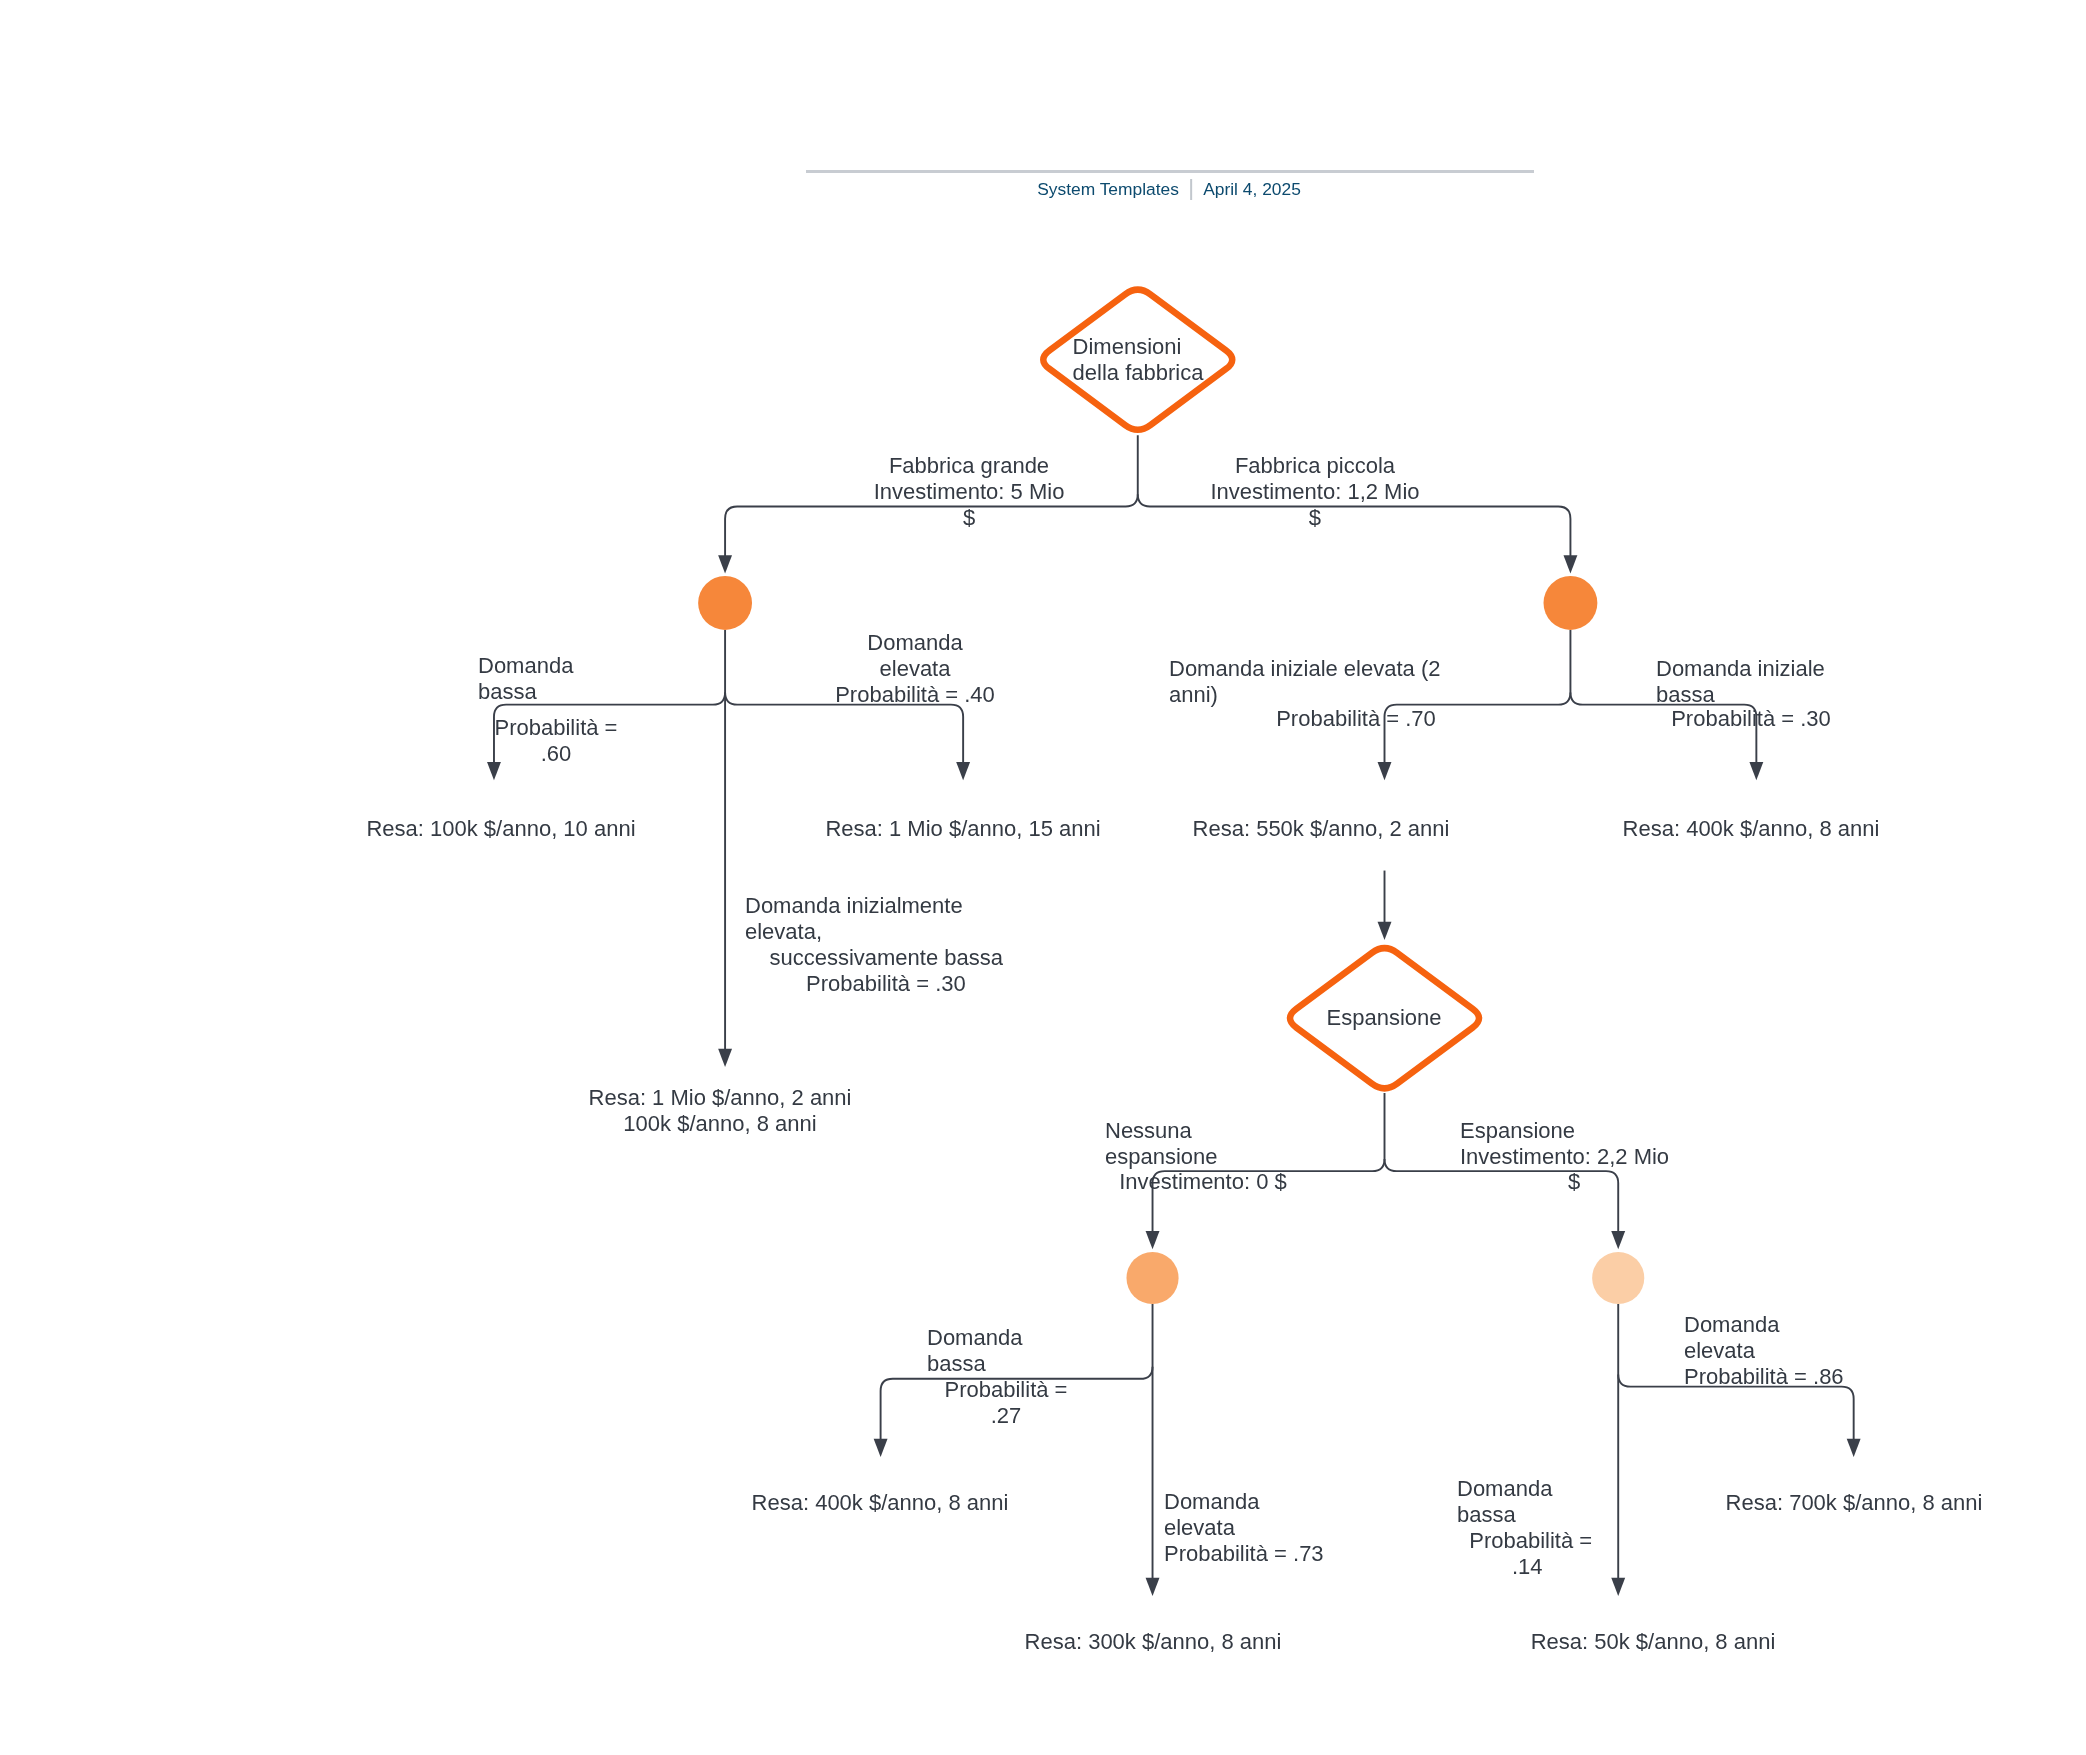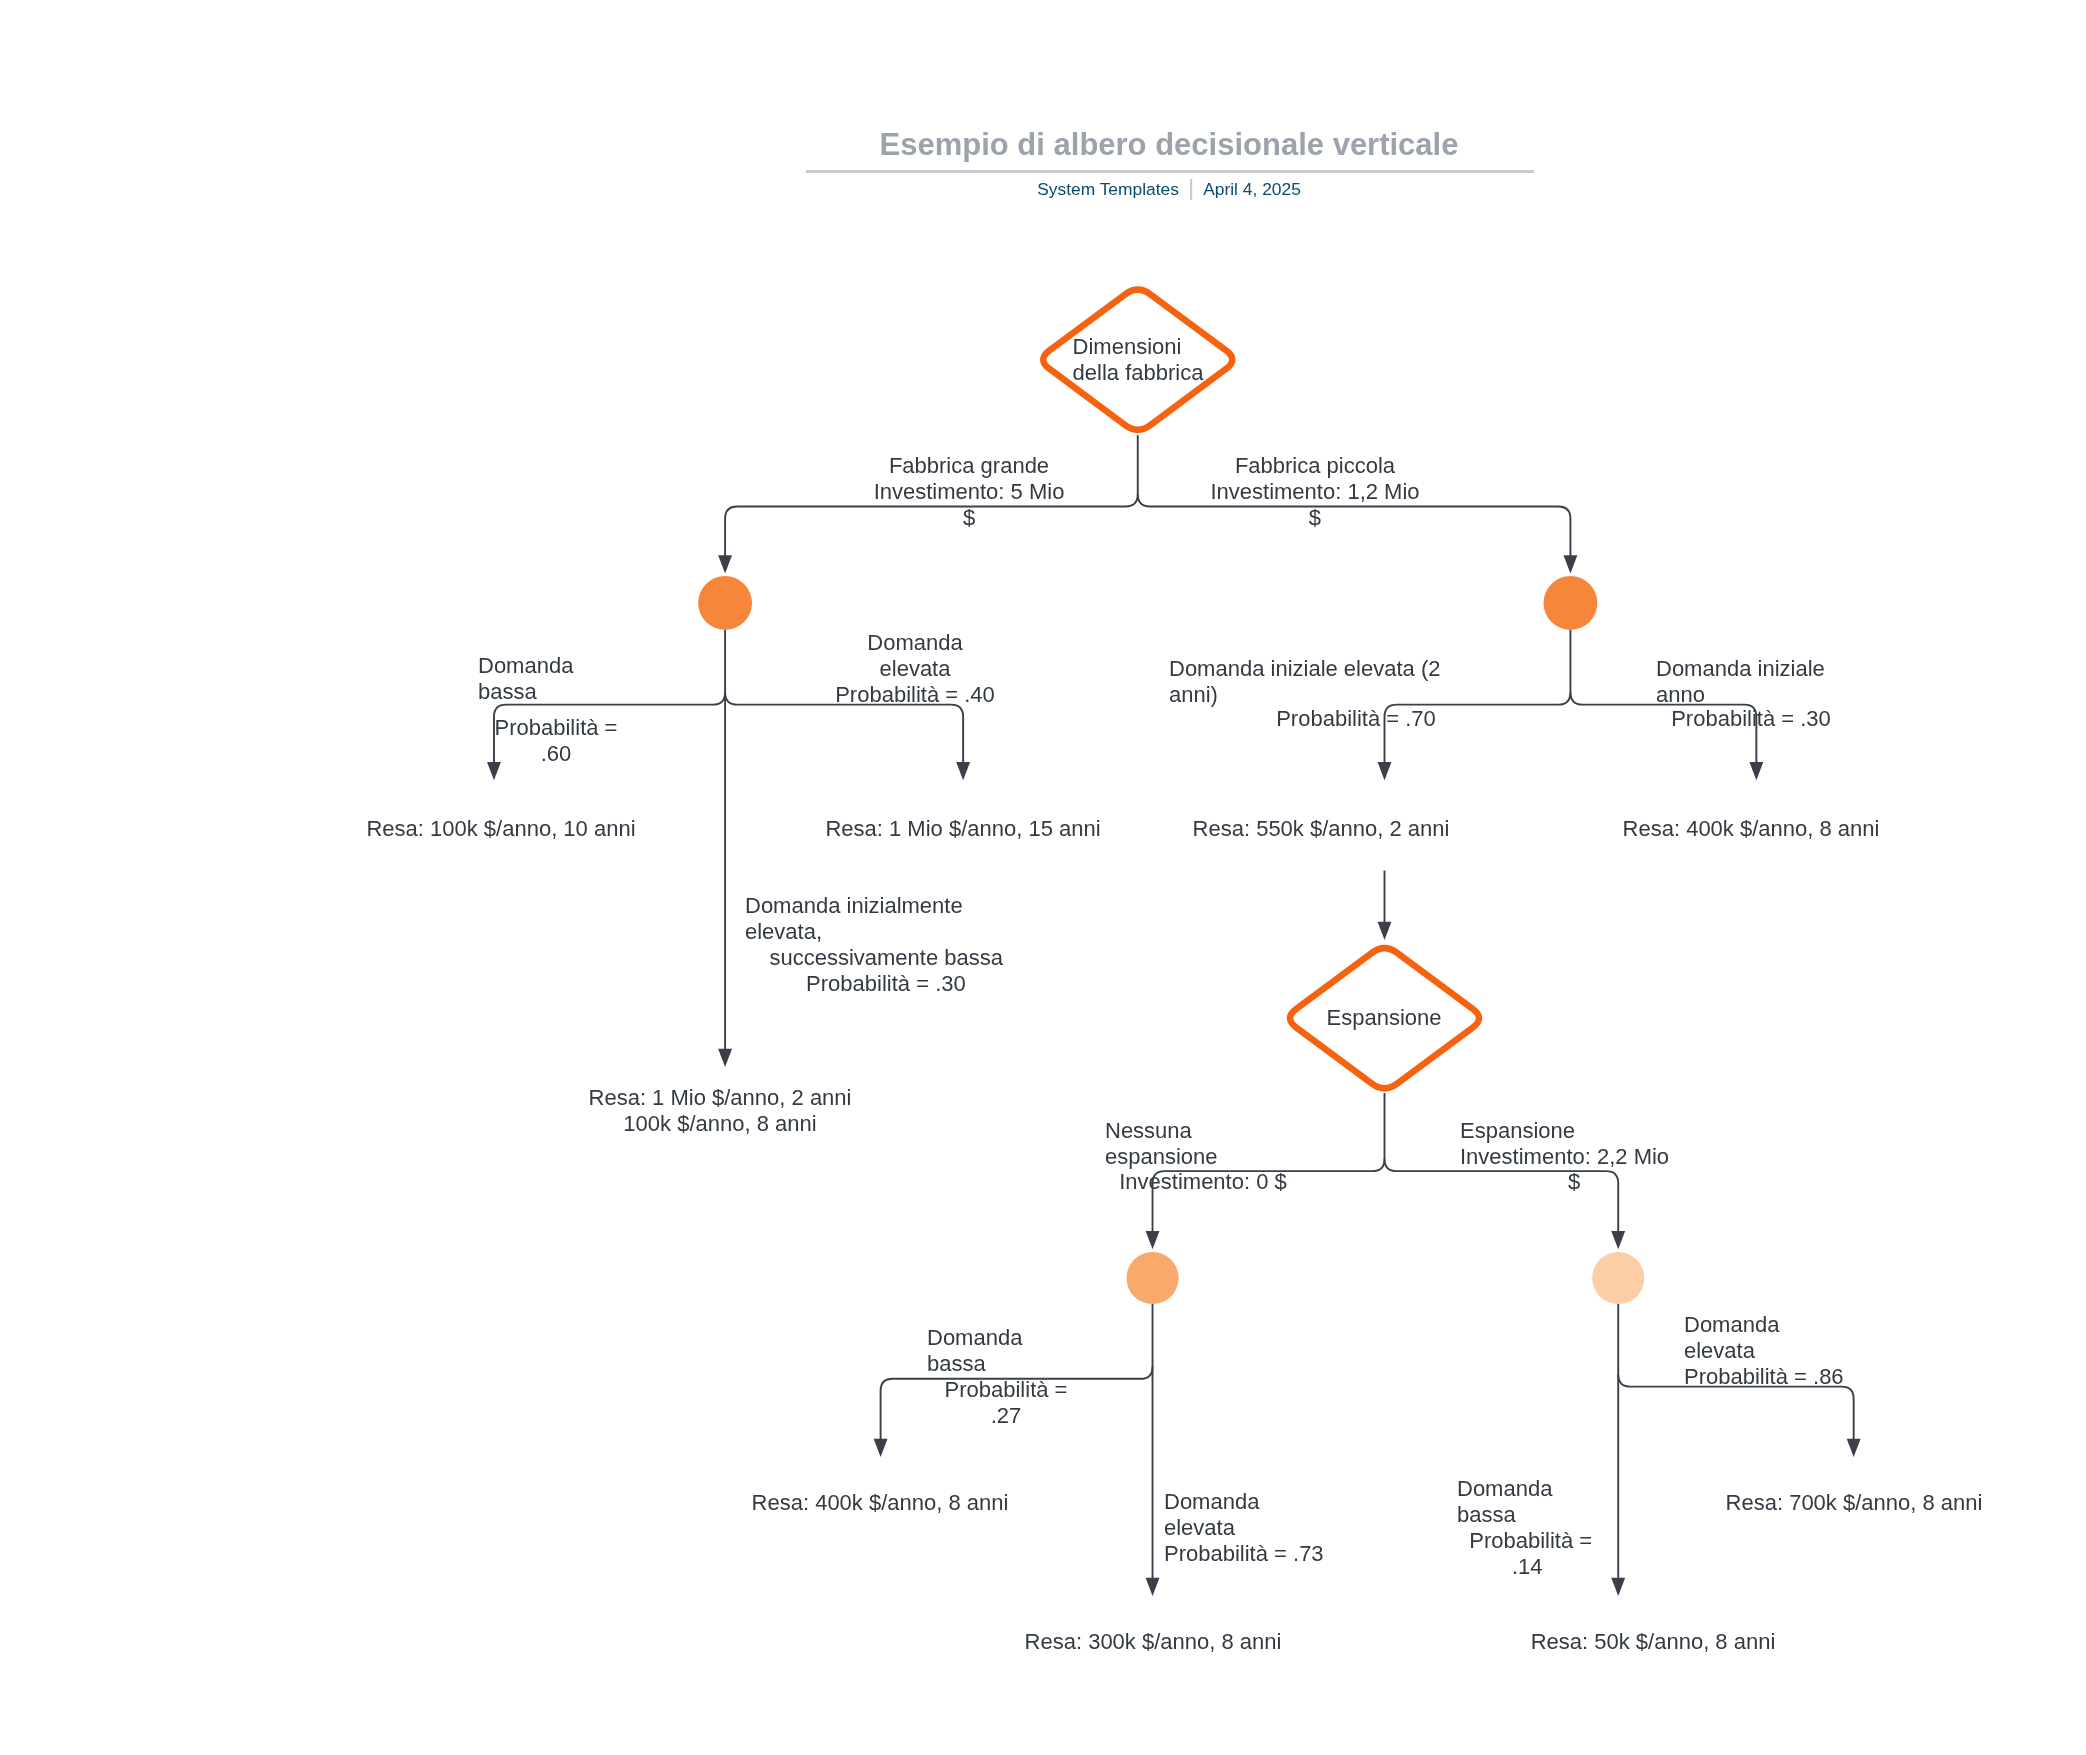--- a/index.html
+++ b/index.html
@@ -51,21 +51,20 @@
     display:flex;align-items:center;gap:11.3px;
     font-size:17.4px;color:#0c4a6e;white-space:nowrap;
   }
   .subtitle-divider{width:1.7px;height:21px;background:#C2C7CD;}
 </style>
 </head>
 <body>
 
 <div id="canvas">
 
-  <div class="title">Esempio di albero decisionale verticale</div>
   <div class="title-underline"></div>
   <div class="subtitle">
     <span>System Templates</span>
     <span class="subtitle-divider"></span>
     <span>April 4, 2025</span>
   </div>
 
   <svg class="tree-svg" width="2087" height="1755" viewBox="0 0 2401 2020">
 
     <path class="edge" d="M1309,501 L1309,569 Q1309,583 1295,583 L848,583 Q834,583 834,597 L834,640"></path>
@@ -132,21 +131,21 @@
 Probabilità = .40</div>
   <div class="lbl" style="left:745px;top:893px;">Domanda inizialmente
 elevata,
     successivamente bassa
           Probabilità = .30</div>
 
   <div class="lbl" style="left:1169px;top:656px;">Domanda iniziale elevata (2
 anni)</div>
   <div class="lbl center" style="left:1356px;top:706px;text-align:right;">Probabilità = .70</div>
   <div class="lbl" style="left:1656px;top:656px;">Domanda iniziale
-anno</div>
+bassa</div>
   <div class="lbl center" style="left:1751px;top:706px;">Probabilità = .30</div>
 
   <div class="lbl center" style="left:501px;top:816px;">Resa: 100k $/anno, 10 anni</div>
   <div class="lbl center" style="left:963px;top:816px;">Resa: 1 Mio $/anno, 15 anni</div>
   <div class="lbl center" style="left:720px;top:1085px;text-align:center;">Resa: 1 Mio $/anno, 2 anni
 100k $/anno, 8 anni</div>
   <div class="lbl center" style="left:1321px;top:816px;">Resa: 550k $/anno, 2 anni</div>
   <div class="lbl center" style="left:1751px;top:816px;">Resa: 400k $/anno, 8 anni</div>
 
   <div class="lbl" style="left:1105px;top:1118px;">Nessuna

